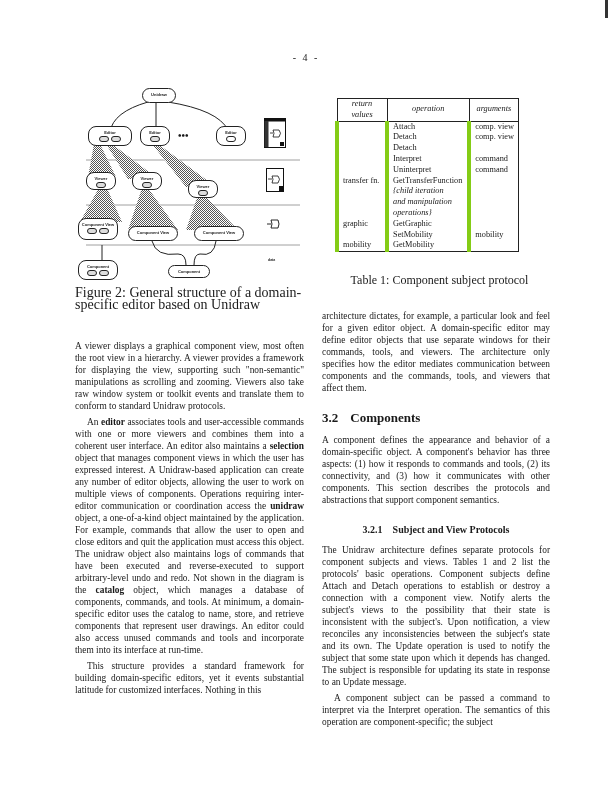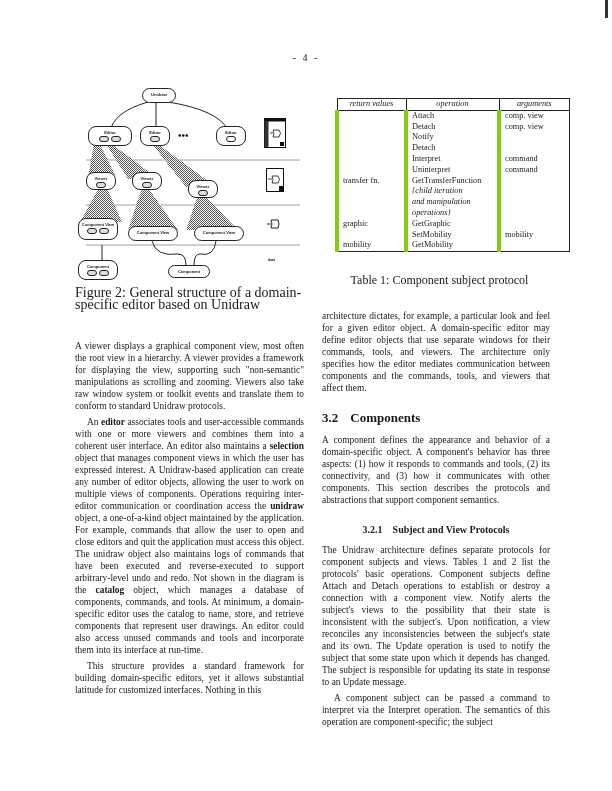--- a/index.html
+++ b/index.html
@@ -13,21 +13,21 @@
   .node { position: absolute; border: 1.3px solid #222; border-radius: 8px; background: #fff;
           font-family: "Liberation Sans", sans-serif; font-size: 4px; font-weight: bold; text-align: center; box-sizing: border-box; }
   .node .lbl { display: block; margin-top: 3px; }
   .port { display: inline-block; width: 8px; height: 4px; border: 1.2px solid #222; border-radius: 3px; margin: 1px 1px 0; background: #ddd; }
   .side-icon { position: absolute; }
 
   
   .fig-caption { position: absolute; left: 75px; top: 287px; width: 230px; font-size: 14px; line-height: 12px; }
 
   
-  .tbl { position: absolute; left: 335px; top: 98px; width: 235px; border-collapse: collapse; font-size: 8.3px; line-height: 10.8px; }
+  .tbl { position: absolute; left: 335px; top: 98px; width: 184px; border-collapse: collapse; font-size: 8.3px; line-height: 10.8px; }
   .tbl th { font-style: italic; font-weight: normal; border: 1px solid #222; padding: 0 4px; text-align: center; }
   .tbl td { border-left: 4px solid #84cc16; border-right: 1px solid #222; padding: 0 4px; vertical-align: top; white-space: nowrap; }
   .tbl tr:last-child td { border-bottom: 1px solid #222; }
   .tbl td.it { font-style: italic; }
   .tbl-caption { position: absolute; left: 335px; top: 273px; width: 209px; text-align: center; font-size: 12px; }
 
   
   .col { position: absolute; font-size: 9.4px; line-height: 12px; text-align: justify; }
   .col p { margin: 0 0 4px 0; }
   .col p.indent { text-indent: 12px; }
@@ -160,25 +160,20 @@
         <td>Attach</td>
         <td>comp. view</td>
       </tr>
     <tr>
         <td></td>
         <td>Detach</td>
         <td>comp. view</td>
       </tr>
     <tr>
         <td></td>
-        <td>Notify</td>
-        <td></td>
-      </tr>
-    <tr>
-        <td></td>
         <td>Detach</td>
         <td></td>
       </tr>
     <tr>
         <td></td>
         <td>Interpret</td>
         <td>command</td>
       </tr>
     <tr>
         <td></td>
@@ -220,21 +215,21 @@
         <td>GetMobility</td>
         <td></td>
       </tr>
   </tbody>
 </table>
 <div class="tbl-caption">Table 1: Component subject protocol</div>
 
 <div class="col left-col">
   <p>A viewer displays a graphical component view, most often the root view in a hierarchy. A viewer provides a framework for displaying the view, supporting such "non-semantic" manipulations as scrolling and zooming. Viewers also take raw window system or toolkit events and translate them to conform to standard Unidraw protocols.</p>
   <p class="indent"><span>An </span><b>editor</b><span> associates tools and user-accessible commands with one or more viewers and combines them into a coherent user interface. An editor also maintains a </span><b>selection</b><span> object that manages component views in which the user has expressed interest. A Unidraw-based application can create any number of editor objects, allowing the user to work on multiple views of components. Operations requiring inter-editor communication or coordination access the </span><b>unidraw</b><span> object, a one-of-a-kind object maintained by the application. For example, commands that allow the user to open and close editors and quit the application must access this object. The unidraw object also maintains logs of commands that have been executed and reverse-executed to support arbitrary-level undo and redo. Not shown in the diagram is the </span><b>catalog</b><span> object, which manages a database of components, commands, and tools. At minimum, a domain-specific editor uses the catalog to name, store, and retrieve components that represent user drawings. An editor could also access unused commands and tools and incorporate them into its interface at run-time.</span></p>
-  <p class="indent">This structure provides a standard framework for building domain-specific editors, yet it allows substantial latitude for customized interfaces. Nothing in this</p>
+  <p class="indent">This structure provides a standard framework for building domain-specific editors, yet it events substantial latitude for customized interfaces. Nothing in this</p>
 </div>
 
 <div class="col right-col">
   <p>architecture dictates, for example, a particular look and feel for a given editor object. A domain-specific editor may define editor objects that use separate windows for their commands, tools, and viewers. The architecture only specifies how the editor mediates communication between components and the commands, tools, and viewers that affect them.</p>
   <div class="h2"><span class="num">3.2</span><span>Components</span></div>
   <p>A component defines the appearance and behavior of a domain-specific object. A component's behavior has three aspects: (1) how it responds to commands and tools, (2) its connectivity, and (3) how it communicates with other components. This section describes the protocols and abstractions that support component semantics.</p>
   <div class="h3"><span class="num">3.2.1</span><span>Subject and View Protocols</span></div>
   <p>The Unidraw architecture defines separate protocols for component subjects and views. Tables 1 and 2 list the protocols' basic operations. Component subjects define Attach and Detach operations to establish or destroy a connection with a component view. Notify alerts the subject's views to the possibility that their state is inconsistent with the subject's. Upon notification, a view reconciles any inconsistencies between the subject's state and its own. The Update operation is used to notify the subject that some state upon which it depends has changed. The subject is responsible for updating its state in response to an Update message.</p>
   <p class="indent">A component subject can be passed a command to interpret via the Interpret operation. The semantics of this operation are component-specific; the subject</p>
 </div>

